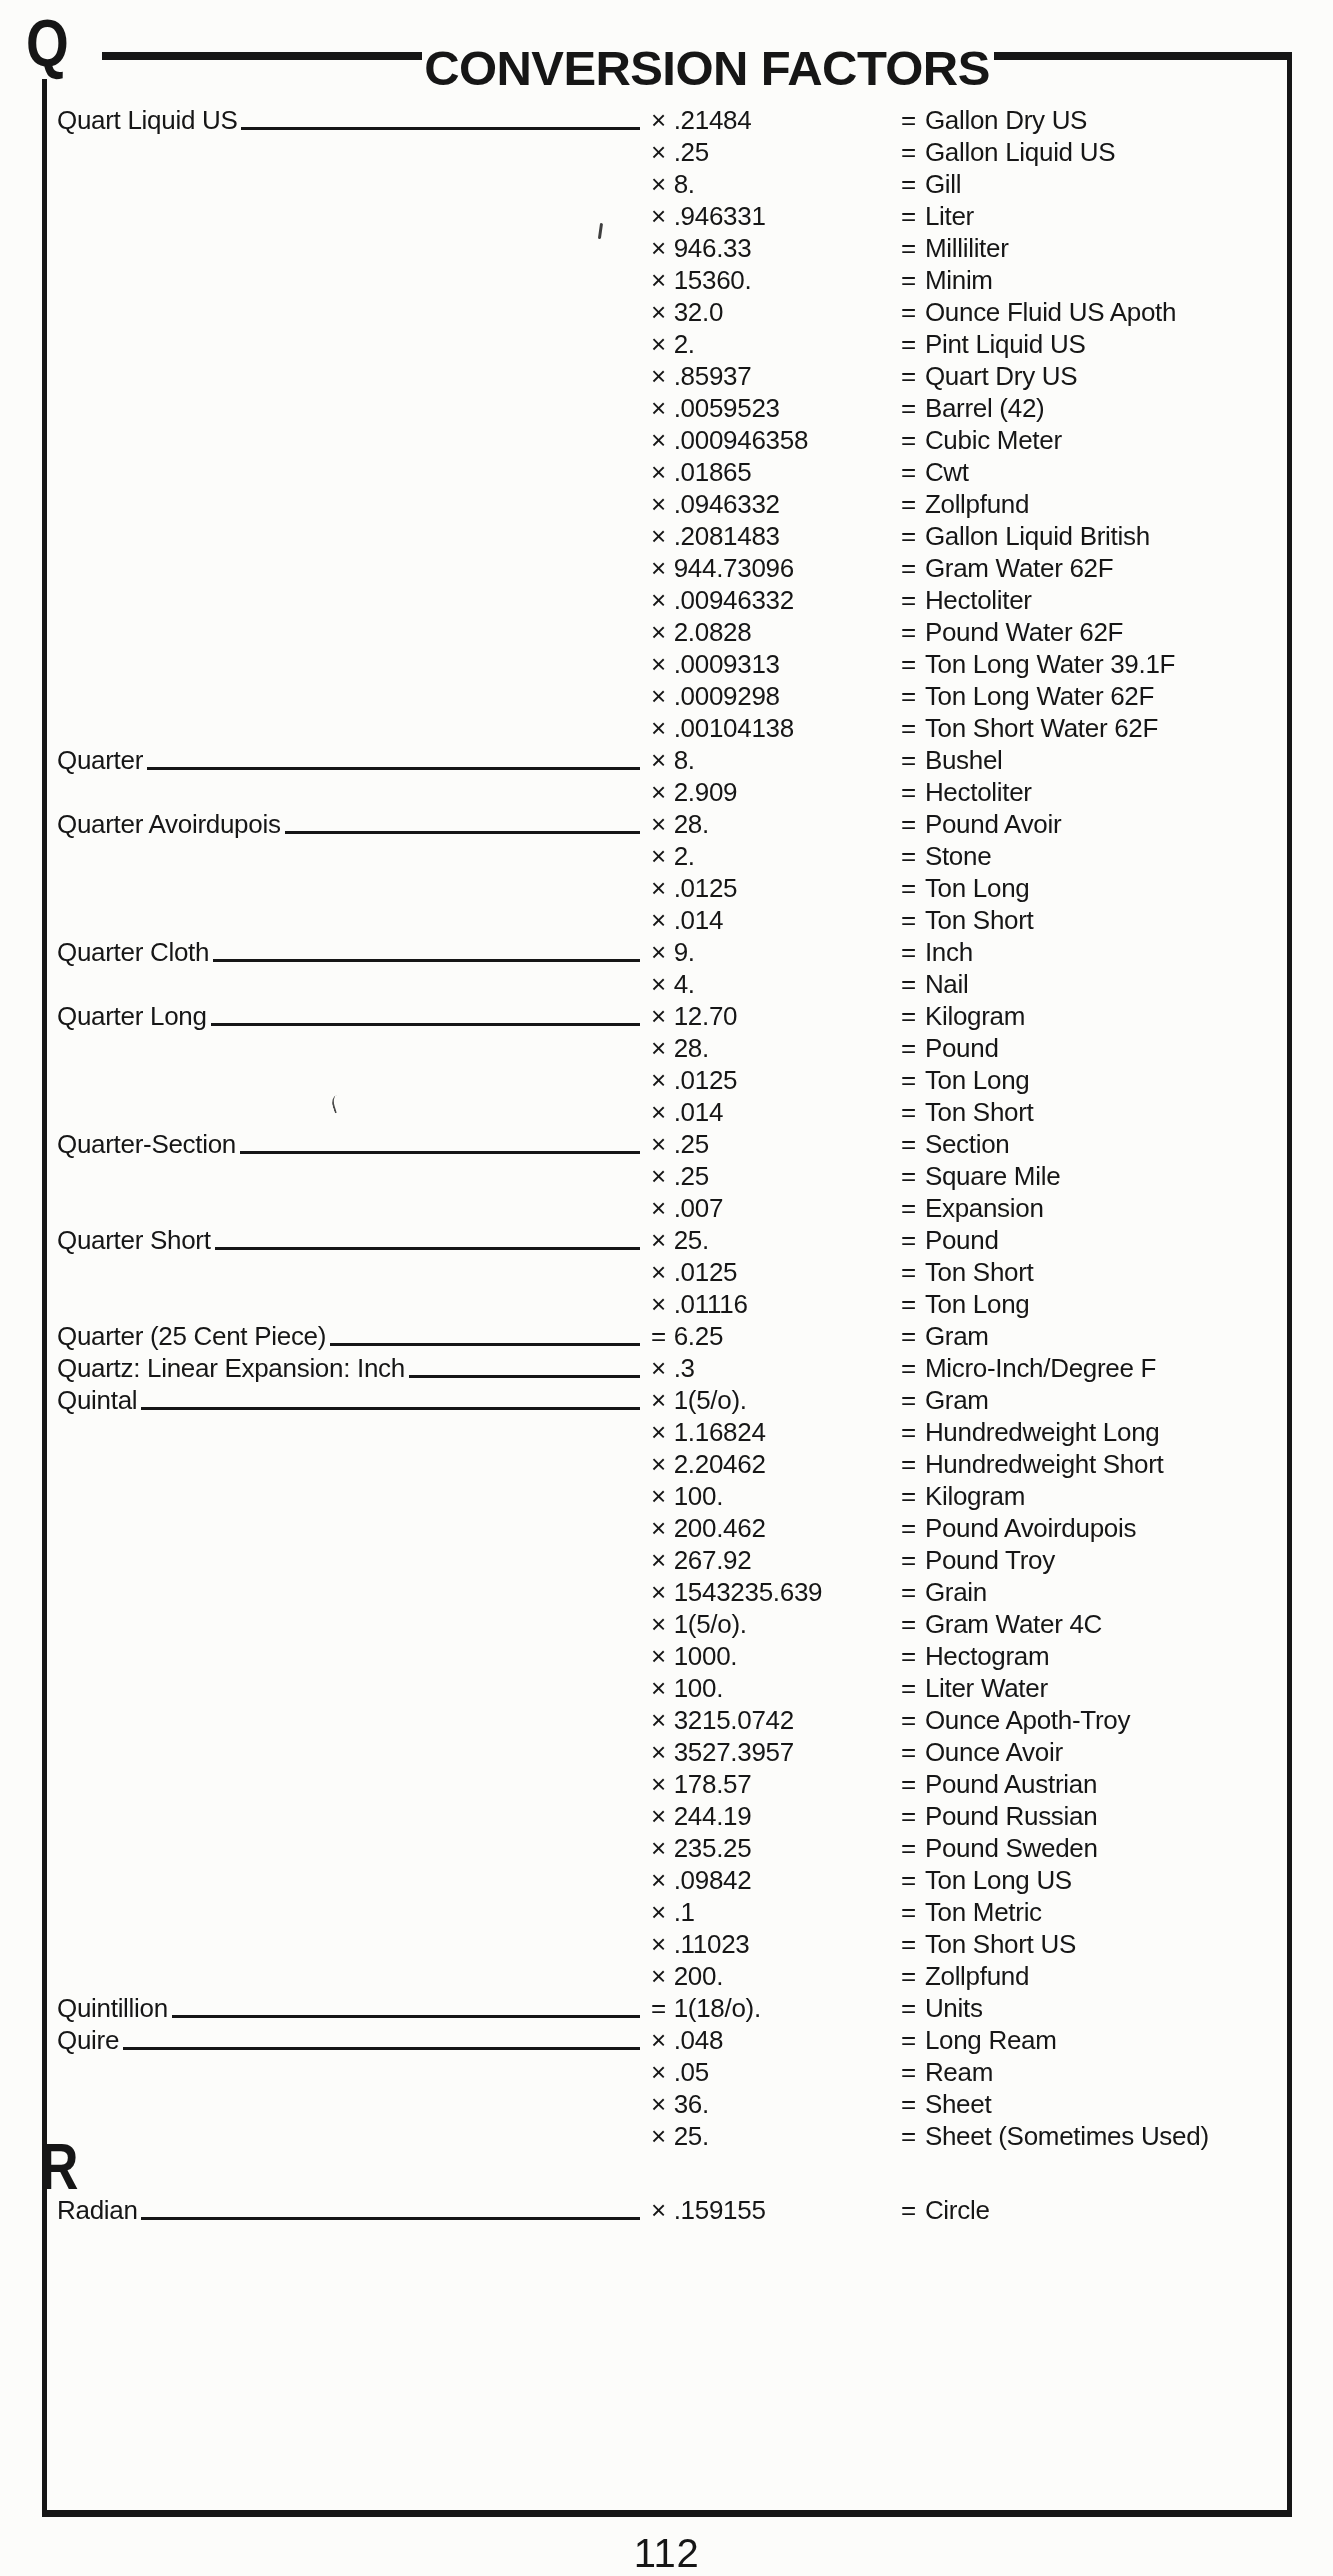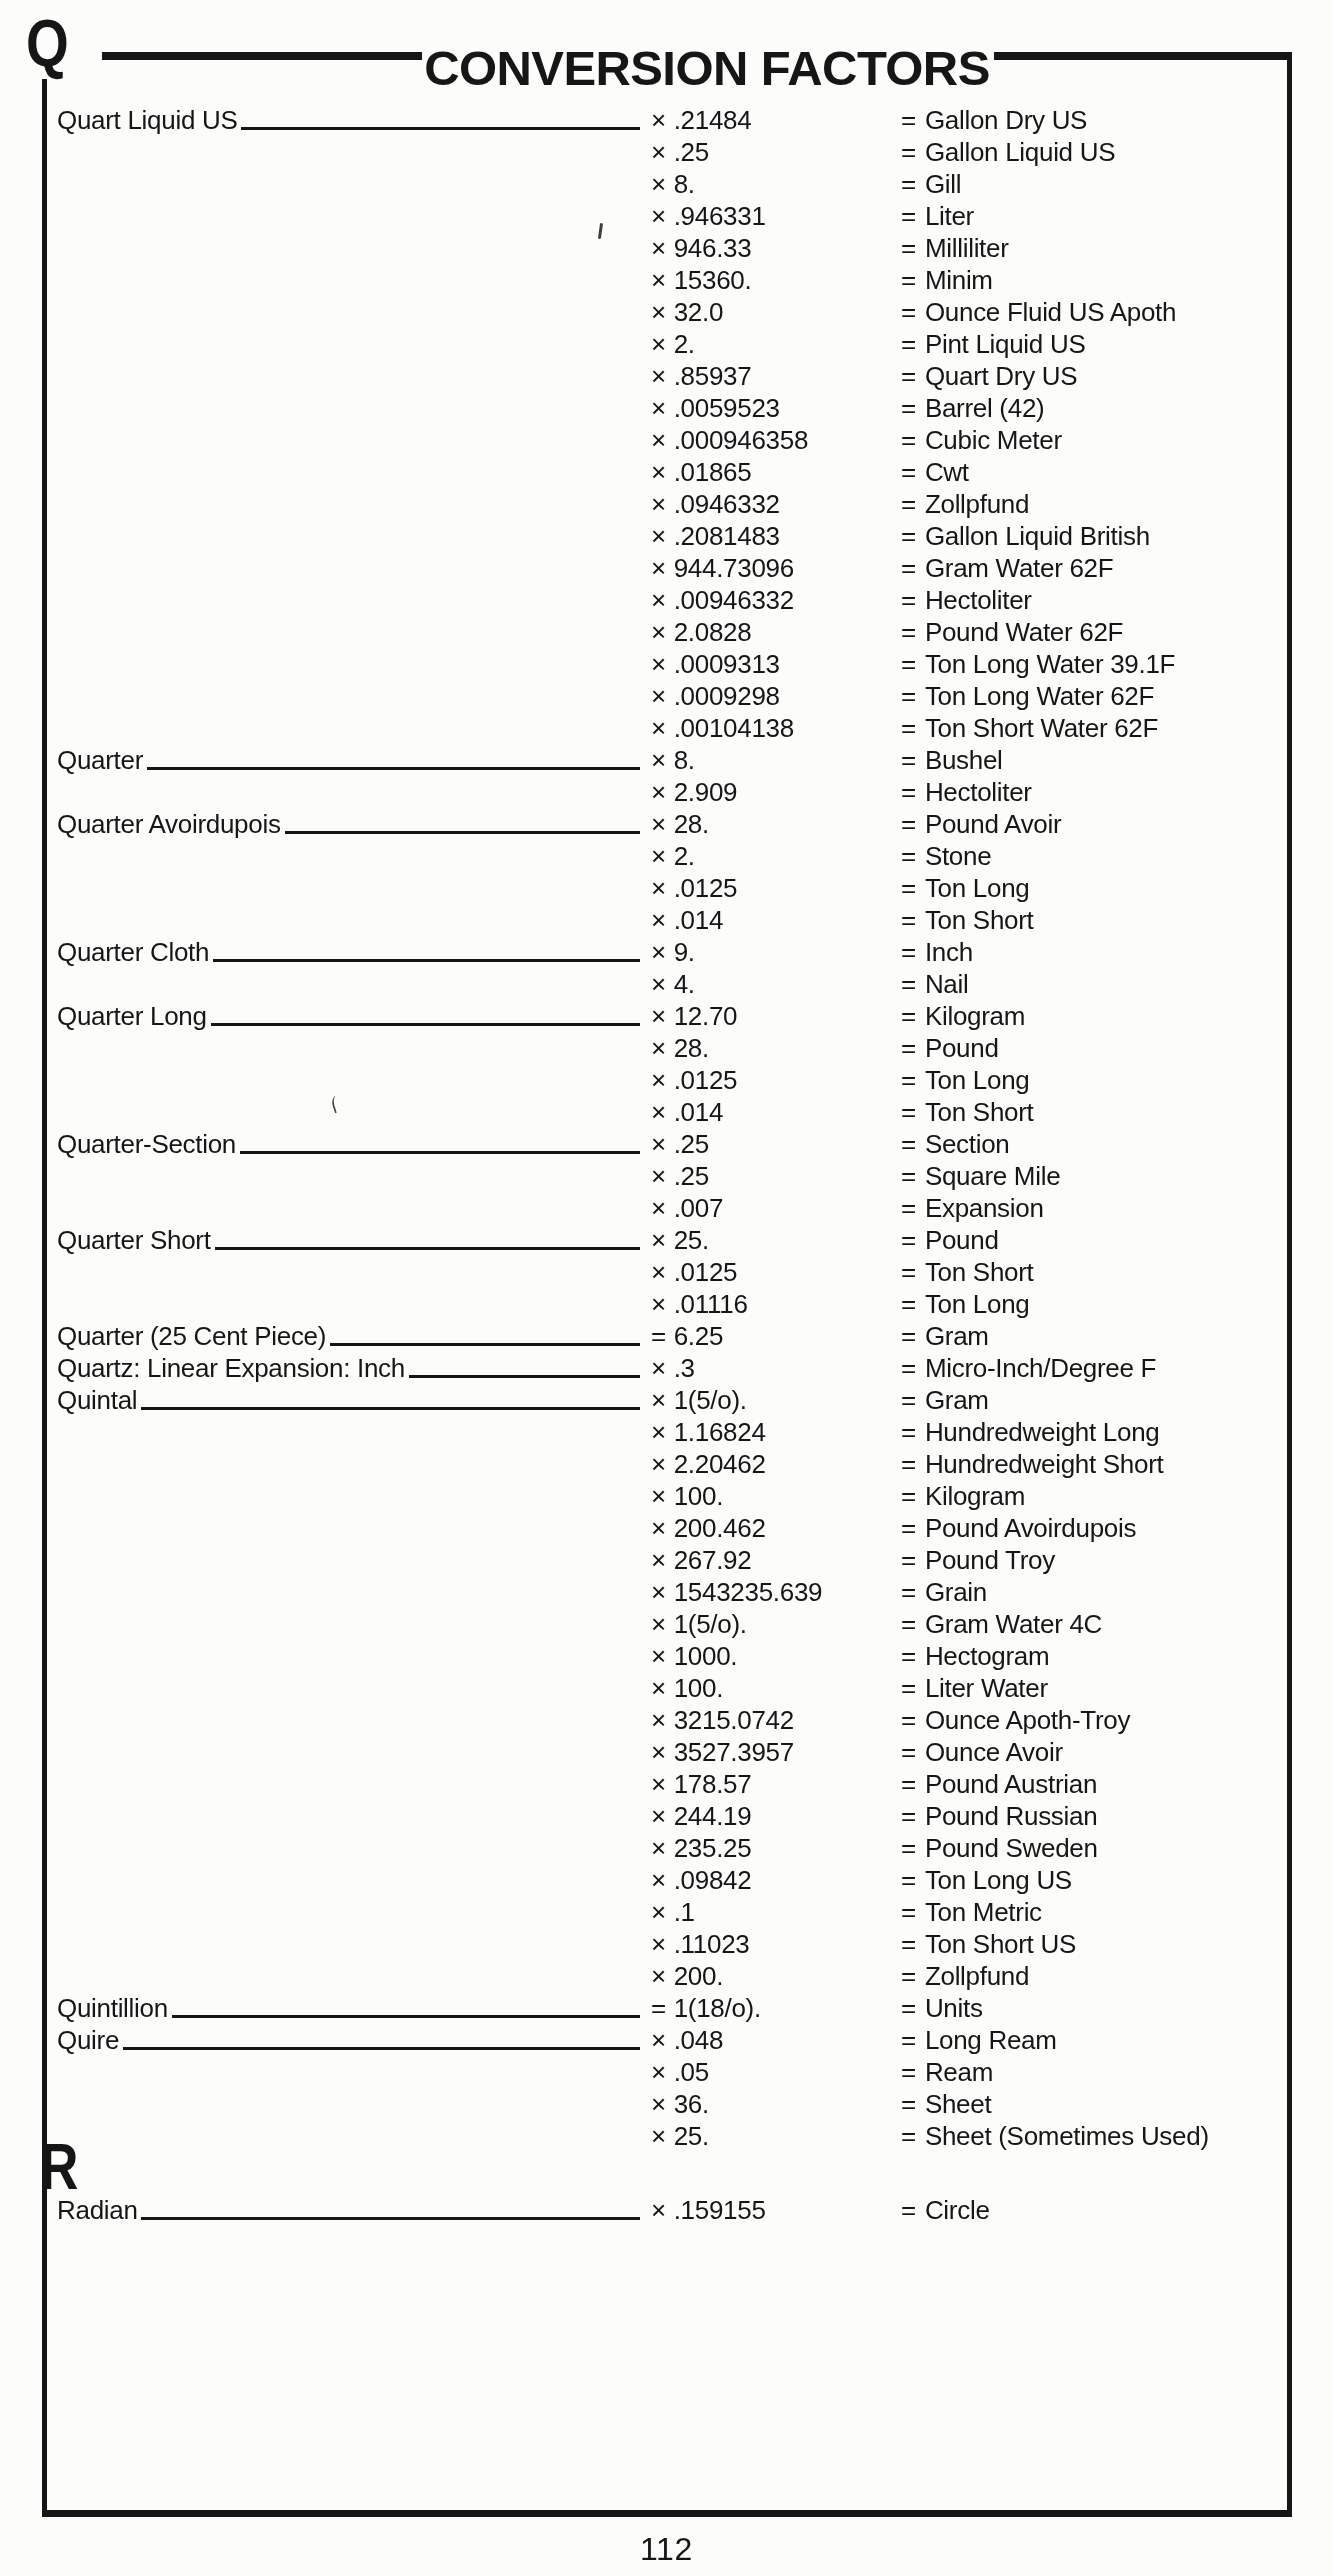--- a/index.html
+++ b/index.html
@@ -49,21 +49,21 @@
   }
   .lbl{line-height:32px;white-space:pre;}
   .leader{flex:1 1 auto;border-bottom:3.2px solid var(--ink);margin:0 1.3px 6.5px 3.9px;}
   .factor-cell{position:absolute;left:651px;top:0;line-height:32px;white-space:nowrap;}
   .factor-cell .val{margin-left:7.8px;}
   .result-cell{position:absolute;left:901px;top:0;line-height:32px;white-space:nowrap;}
   .result-cell .res{margin-left:9px;}
   
   .page-number{
     position:absolute;left:0;top:2531px;width:1333px;
-    text-align:center;font-size:32px;letter-spacing:0.6px;
+    text-align:center;font-size:40px;letter-spacing:0.6px;
   }
   
   .noise-1{position:absolute;left:599px;top:223px;width:2.6px;height:15.6px;
     background:#1d1d1d;transform:rotate(8deg);border-radius:1.3px;opacity:.85;}
   .noise-2{position:absolute;left:332px;top:1095px;width:10.4px;height:17px;
     border-left:2.6px solid #1d1d1d;border-radius:60% 0 0 0;transform:rotate(-18deg);opacity:.8;}
 </style>
 </head>
 <body>
 

